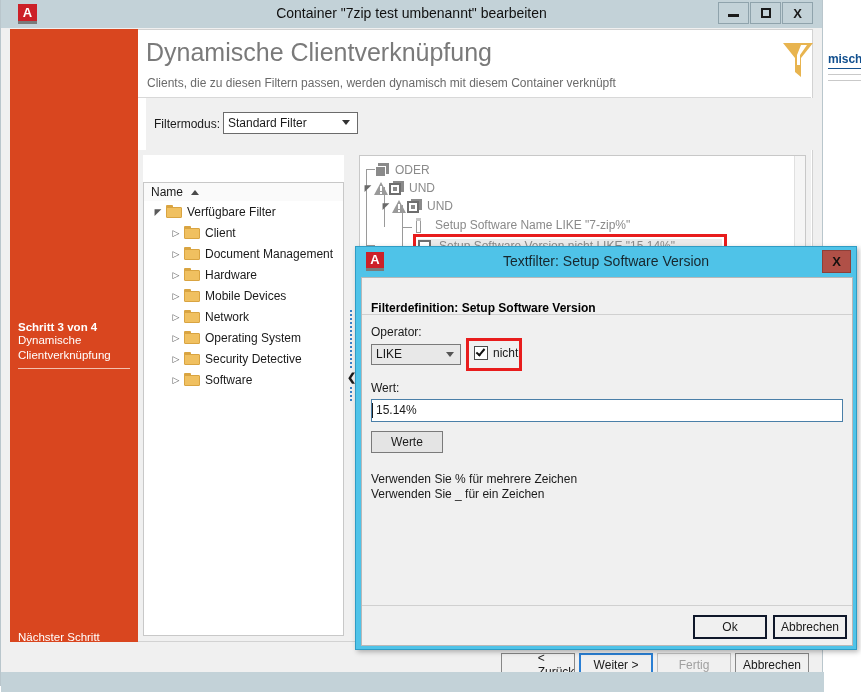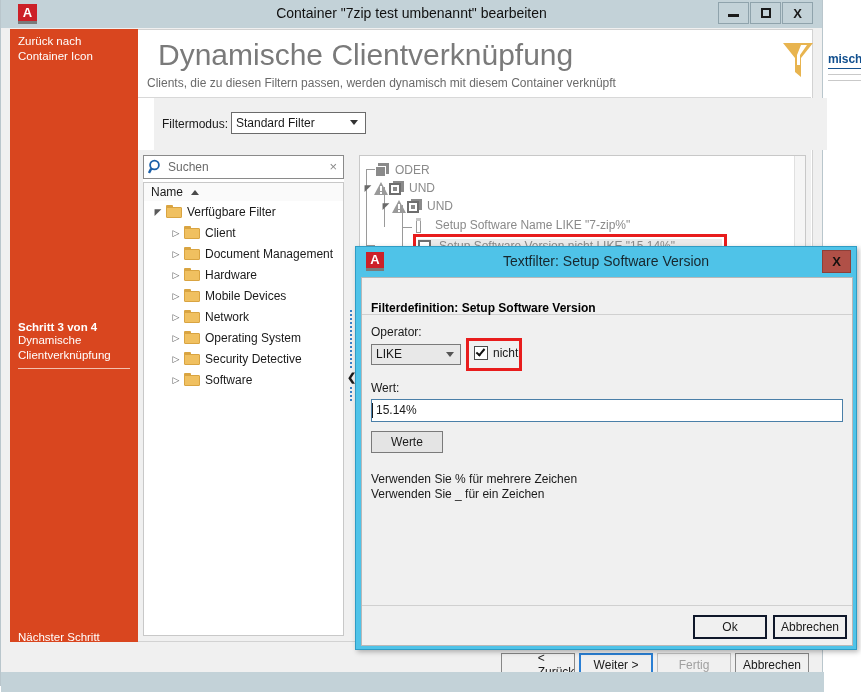--- a/index.html
+++ b/index.html
@@ -97,36 +97,35 @@
 
   
   #content {
     position: absolute; left: 137px; top: 29px;
     width: 675px; height: 613px;
     background: #ffffff;
     border: 1px solid #d2d2d2; border-left: none;
   }
   #page-title {
     position: absolute; left: 8px; top: 8px;
-    font-size: 30px; color: #7a7a7a; font-weight: normal;
+    font-size: 25px; color: #7a7a7a; font-weight: normal;
     white-space: nowrap;
-    margin-left: 12px;
   }
   #page-sub {
     position: absolute; left: 9px; top: 46px;
     font-size: 12px; color: #6a6a6a; white-space: nowrap;
   }
   #header-rule {
     position: absolute; left: 0; top: 67px; width: 673px; height: 1px;
     background: #d8d8d8;
   }
   #funnel { position: absolute; left: 643px; top: 9px; width: 34px; height: 42px; }
 
   #filtermode-bar {
-    position: absolute; left: 16px; top: 68px; width: 673px; height: 52px;
+    position: absolute; left: 8px; top: 68px; width: 673px; height: 52px;
     background: #f0f0f0;
   }
   #filtermode-label {
     position: absolute; left: 8px; top: 19px;
     font-size: 12px; color: #1a1a1a;
   }
   #filtermode-select {
     position: absolute; left: 77px; top: 14px;
     width: 135px; height: 22px;
     background: #ffffff; border: 1px solid #6b6b6b;
@@ -455,24 +454,20 @@
     <div class="wbtn" id="btn-min">
         <span class="glyph"></span>
       </div>
     <div class="wbtn" id="btn-max">
         <span class="glyph"></span>
       </div>
     <div class="wbtn" id="btn-close">X</div>
   </div>
 
   <div id="rail">
-    <div id="rail-top">
-      <div>Zurück nach</div>
-      <div>Container Icon</div>
-    </div>
     <div id="rail-step">
       <div class="strong">Schritt 3 von 4</div>
       <div class="sub">Dynamische</div>
       <div class="sub">Clientverknüpfung</div>
       <div class="rule"></div>
     </div>
     <div id="rail-next">
       <div>Nächster Schritt</div>
       <div>Ergebnisvorschau</div>
     </div>
@@ -493,30 +488,20 @@
       <div id="filtermode-label">Filtermodus:</div>
       <div id="filtermode-select">
         <span>Standard Filter</span>
         <span class="arrow"></span>
       </div>
     </div>
 
     <div id="workarea">
 
       <div id="treecard">
-        <div id="searchbox">
-          <span id="search-icon">
-            <svg width="15" height="16" viewBox="0 0 15 16">
-              <circle cx="6.5" cy="6" r="4.4" fill="none" stroke="#1a5fa8" stroke-width="1.8"></circle>
-              <line x1="3.2" y1="9.6" x2="1" y2="14" stroke="#1a5fa8" stroke-width="2.4"></line>
-            </svg>
-          </span>
-          <span id="search-placeholder">Suchen</span>
-          <span id="search-clear">×</span>
-        </div>
 
         <div id="treehdr">
           <span class="lbl">Name</span>
           <span class="sortarrow"></span>
         </div>
 
         <div id="treebody">
           <div class="tnode" style="padding-left:6px">
             <span class="twist">◤</span>
             <span class="folder">

